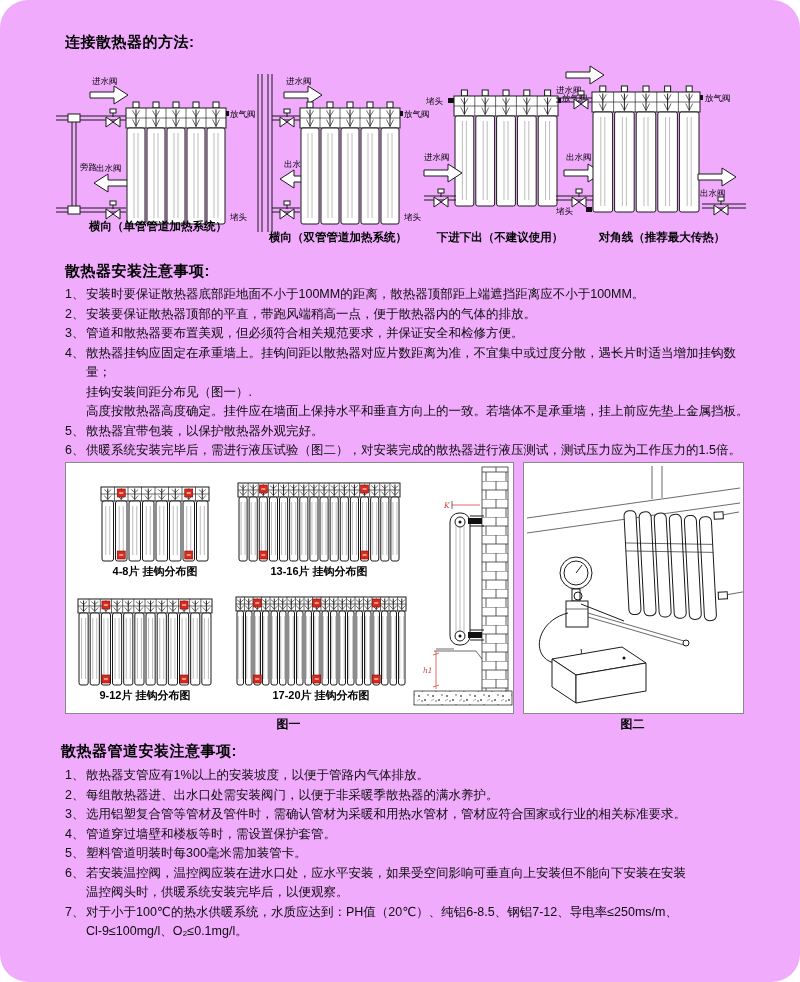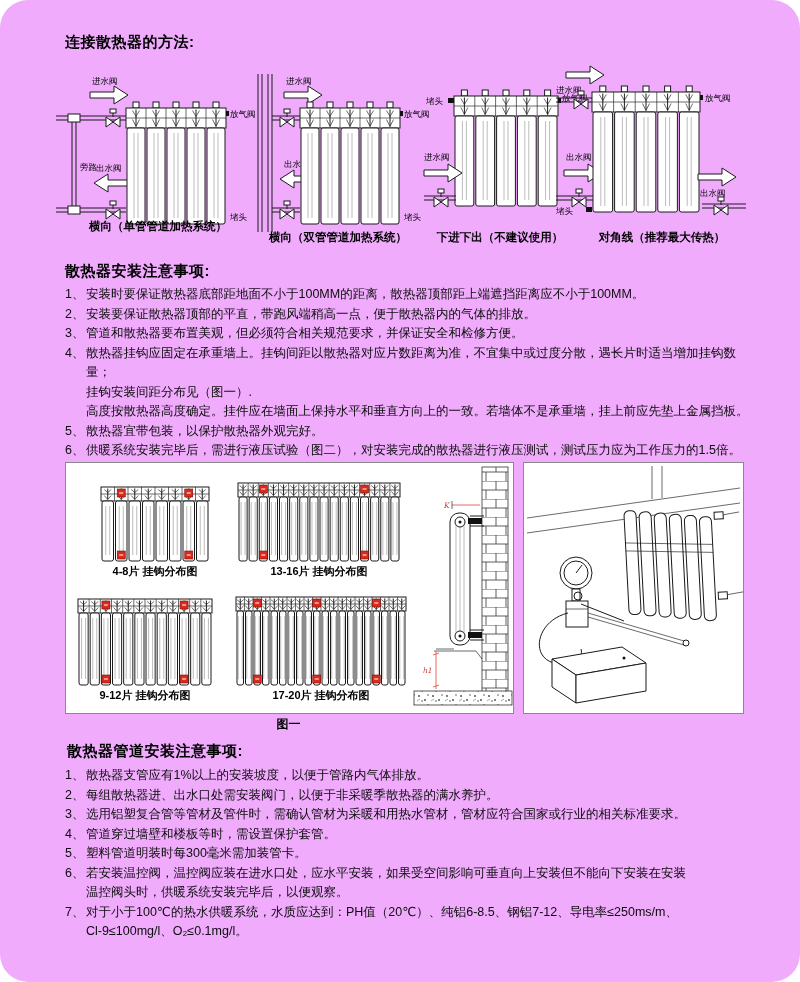--- a/index.html
+++ b/index.html
@@ -1027,22 +1027,23 @@
       <line class="thin" x1="64" y1="150" x2="160" y2="178"></line>
       <line class="thin" x1="64" y1="154" x2="160" y2="182"></line>
       <circle class="sf" cx="162" cy="180" r="3"></circle>
       <path class="s" d="M44,150 C 12,158 6,194 30,200 C 48,204 60,196 57,186"></path>
       <polygon class="sf" points="28,196 98,184 122,200 52,212"></polygon>
       <polygon class="sf" points="28,196 52,212 52,240 28,224"></polygon>
       <polygon class="sf" points="52,212 122,200 122,228 52,240"></polygon>
       <circle class="blk" cx="100" cy="195" r="1.5"></circle>
     </g>
   </svg>
-
-  <h2 class="h" style="left:67px;top:742px">散热器管道安装注意事项:</h2>
+  <div class="figcaption" style="left:523px;top:716px;width:219px">图二</div>
+
+  <h2 class="h" style="left:61px;top:742px">散热器管道安装注意事项:</h2>
   <div class="notes" style="left:65px;top:766px">
 
       <div class="nrow">
         <span class="nnum">1、</span>
         <span class="ntxt">散热器支管应有1%以上的安装坡度，以便于管路内气体排放。</span>
       </div>
 
       <div class="nrow">
         <span class="nnum">2、</span>
         <span class="ntxt">每组散热器进、出水口处需安装阀门，以便于非采暖季散热器的满水养护。</span>

